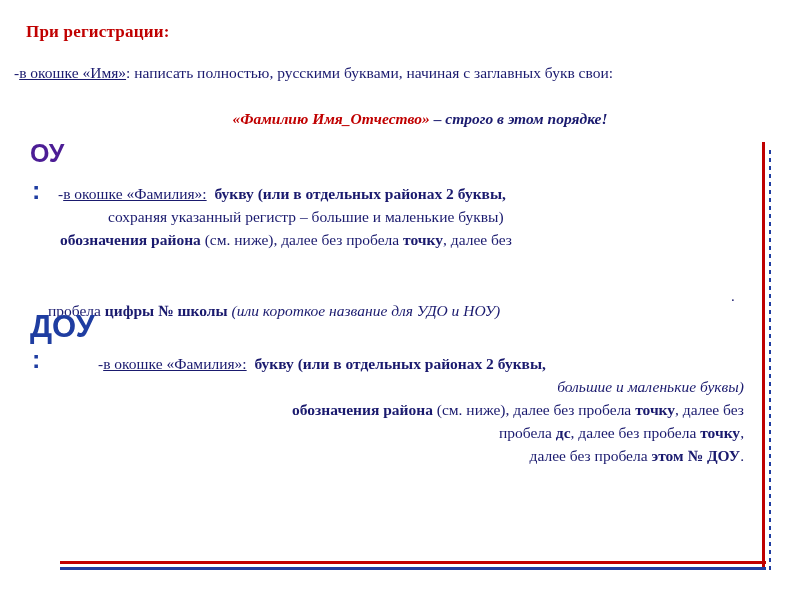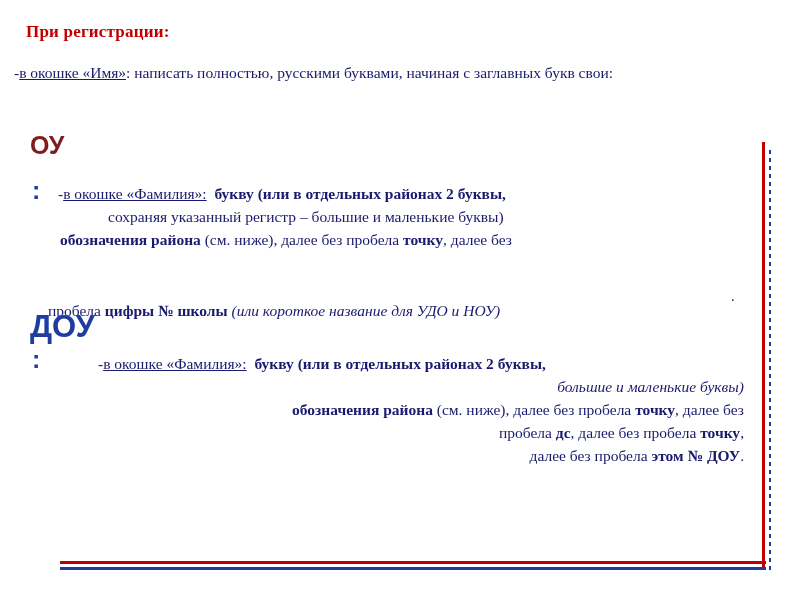--- a/index.html
+++ b/index.html
@@ -93,25 +93,25 @@
     color: #1a1a6e;
   }
   .fio-line .red {
     color: #c00000;
   }
 
   
   .ou-label {
     position: absolute;
     left: 30px;
-    top: 132px;
+    top: 140px;
     font-family: "Liberation Sans", sans-serif;
     font-size: 25px;
     font-weight: bold;
-    color: #7f1d1d;
+    color: #4c1d95;
     line-height: 26px;
     width: 40px;
   }
   .ou-colon {
     position: absolute;
     left: 32px;
     top: 176px;
     font-family: "Liberation Sans", sans-serif;
     font-size: 25px;
     font-weight: bold;
@@ -201,20 +201,23 @@
   <div class="v-blue-dots"></div>
   <div class="h-red"></div>
   <div class="h-blue"></div>
 
   <div class="title">При регистрации:</div>
 
   <div class="para1">
     <span>-</span><span class="u">в окошке «Имя»</span><span>: написать полностью, русскими буквами, начиная с заглавных букв свои:</span>
   </div>
 
+  <div class="fio-line">
+    <span class="red">«Фамилию Имя_Отчество»</span><span> – строго в этом порядке!</span>
+  </div>
 
   <div class="ou-label">ОУ</div>
   <div class="ou-colon">:</div>
 
   <div class="ou-body">
     <div class="row1">
       <span>-</span><span class="u"><span>в окошке «Фамилия»:</span></span>&nbsp;&nbsp;<b>букву (или в отдельных районах 2 буквы,</b>
     </div>
     <div class="row2">
       <span>сохраняя указанный регистр – большие и маленькие буквы)</span>

